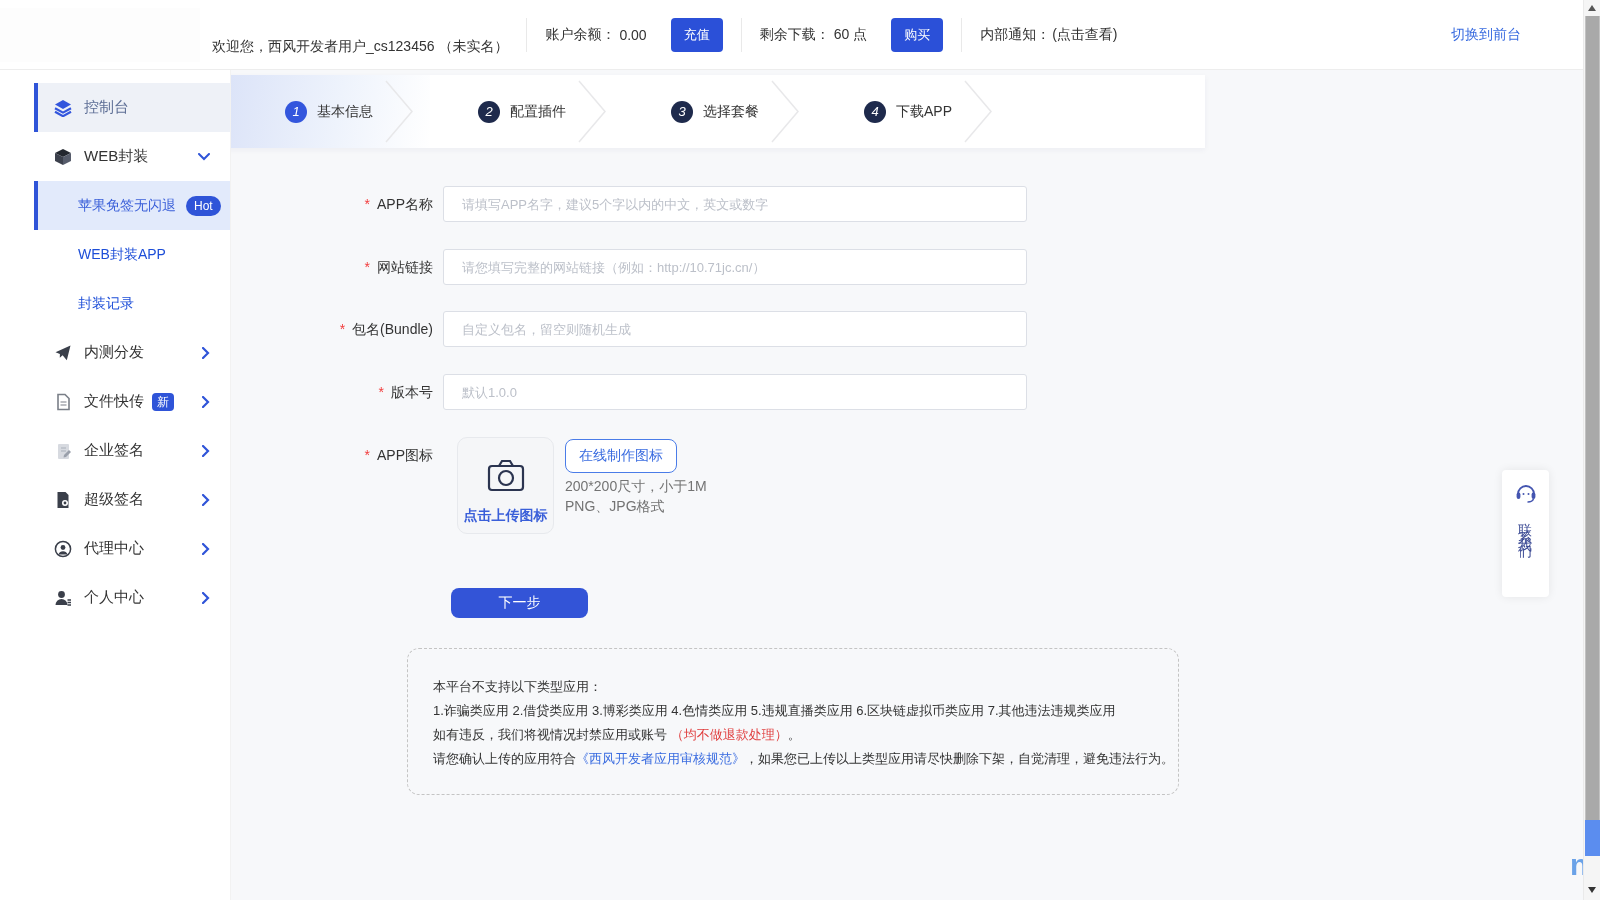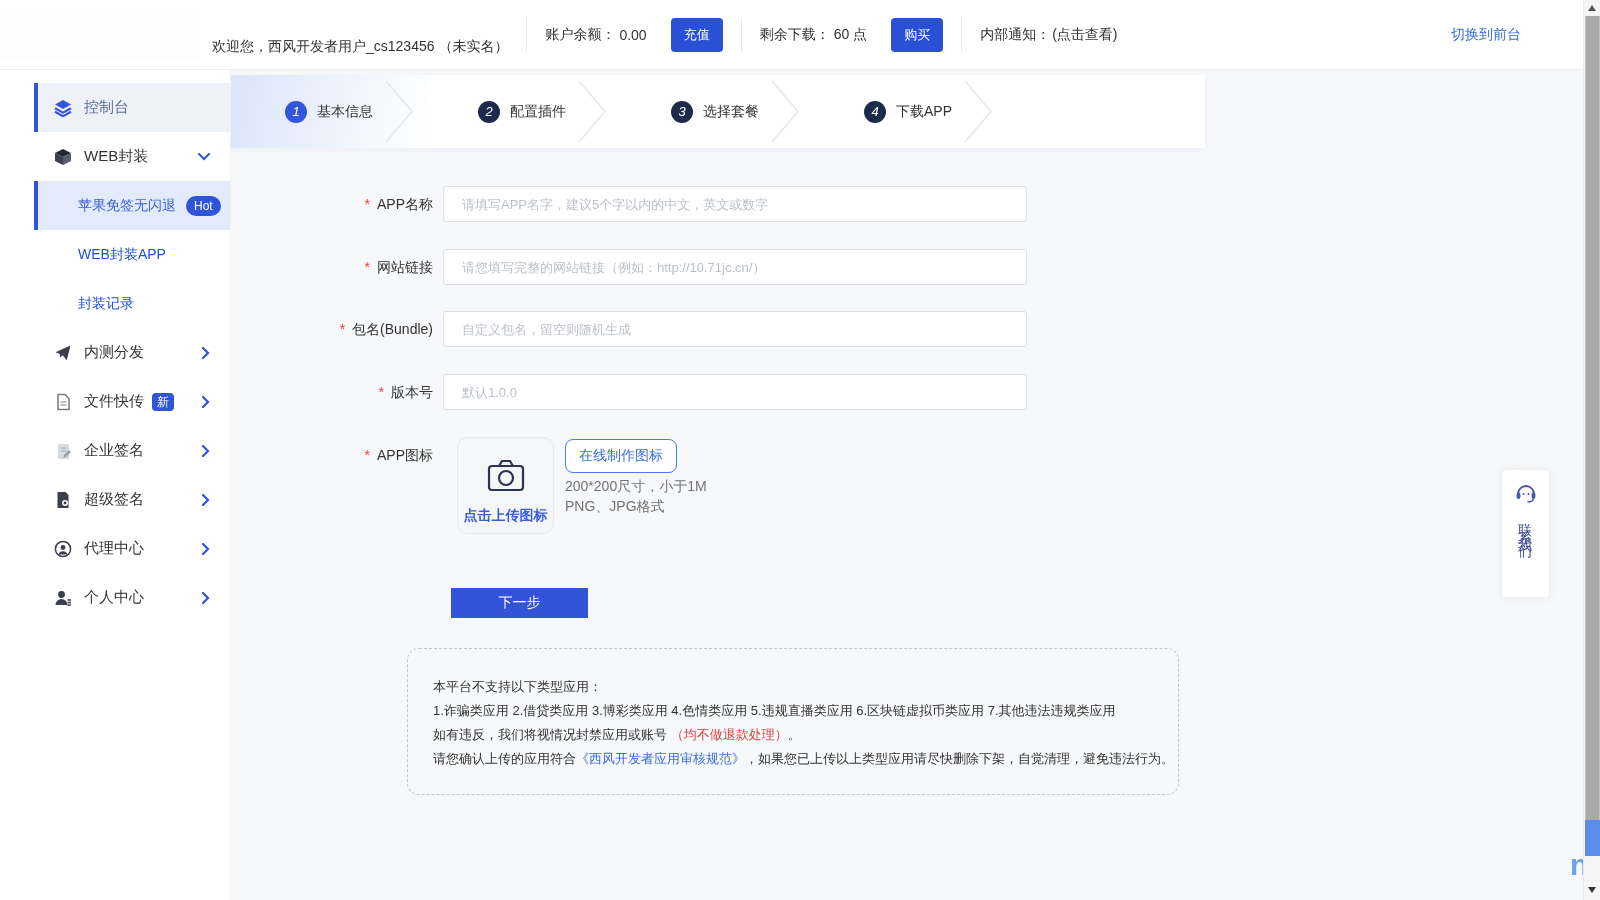--- a/index.html
+++ b/index.html
@@ -57,21 +57,21 @@
     border:1px solid #e7e9ed; border-radius:10px; cursor:pointer; display:flex; flex-direction:column;
     align-items:center; justify-content:flex-end; padding-bottom:8px; }
   .upload-box .cam { position:absolute; top:16px; left:50%; transform:translateX(-50%); }
   .upload-text { color:#3a5fd9; font-weight:bold; font-size:14px; }
   .make-icon-btn { position:absolute; left:368px; top:369px; height:34px; padding:0 13px; background:#fff;
     border:1px solid #4a7ce8; border-radius:8px; color:#3a6ce0; font-size:14px; cursor:pointer;
     font-family:"Liberation Sans","DejaVu Sans",sans-serif; }
   .hint { position:absolute; left:368px; font-size:14px; color:#737373; line-height:20px; }
 
   .next-btn { position:absolute; left:254px; top:518px; width:137px; height:30px; background:#3354d7;
-    color:#fff; border:none; border-radius:0; font-size:14px; cursor:pointer;
+    color:#fff; border:none; border-radius:8px; font-size:14px; cursor:pointer;
     font-family:Liberation Serif, serif; }
 
   .notice { position:absolute; left:210px; top:578px; width:772px; height:147px;
     border:1px dashed #c4c4c4; border-radius:12px; padding:26px 0 0 25px; font-size:13px;
     line-height:24px; color:#333; }
   .notice .red { color:#e03e3e; }
   .notice .lnk { color:#3a6ce0; cursor:pointer; }
   .nline { white-space:nowrap; }
 
   

